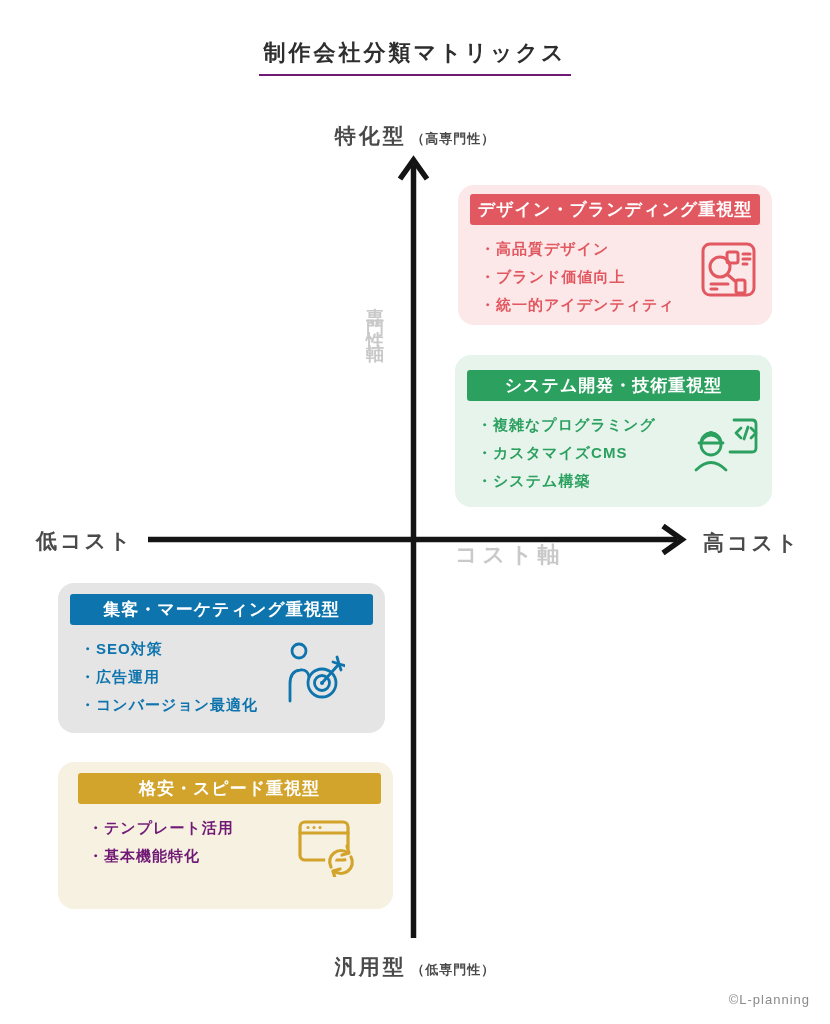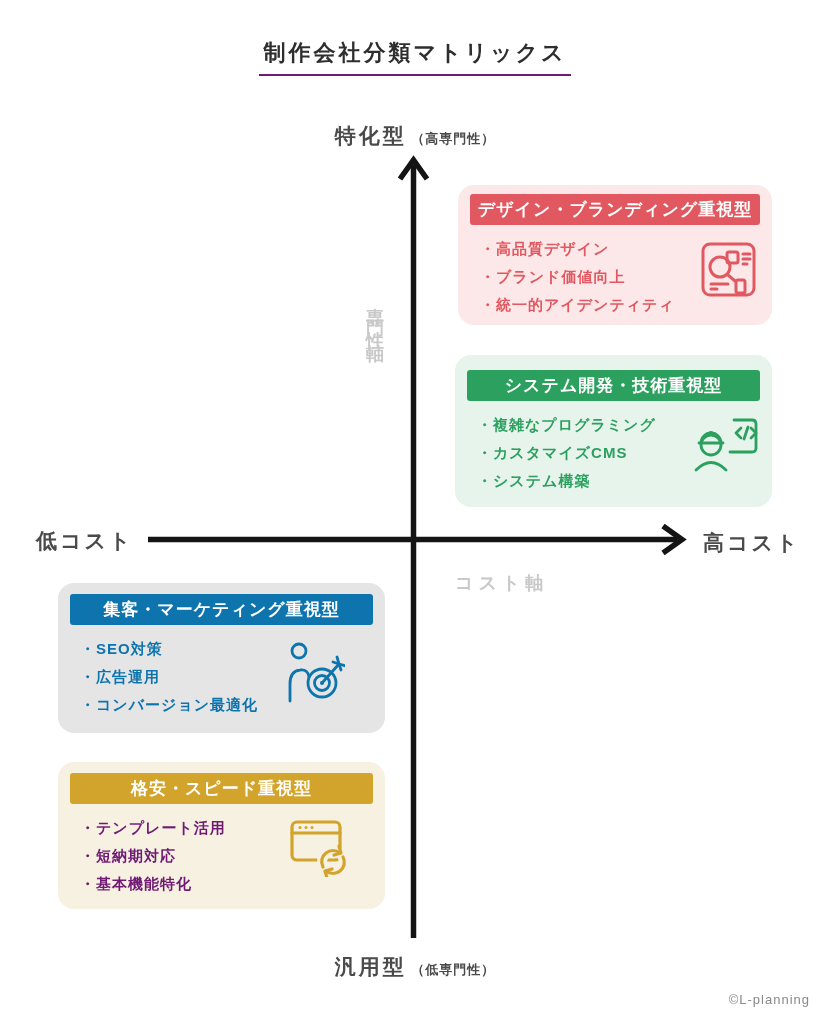--- a/index.html
+++ b/index.html
@@ -28,21 +28,21 @@
   .axis-bottom{top:953px;left:0;width:830px;text-align:center;}
   .axis-left{top:527px;left:36px;}
   .axis-right{top:529px;left:703px;}
 
   
   .axis-name{position:absolute;color:#c9c9c9;font-weight:bold;}
   .axis-name-v{
     left:363px;top:293px;font-size:18px;letter-spacing:12px;
     writing-mode:vertical-rl;text-orientation:upright;
   }
-  .axis-name-h{left:455px;top:571px;font-size:18px;letter-spacing:5px;}
+  .axis-name-h{left:455px;top:540px;font-size:22px;letter-spacing:5px;}
 
   
   .card{position:absolute;border-radius:16px;}
   .card-header{
     margin:11px 12px 0 12px;height:31px;line-height:31px;border-radius:3px;
     text-align:center;color:#ffffff;font-weight:bold;font-size:17px;letter-spacing:1px;
     white-space:nowrap;overflow:hidden;
   }
   .card ul{list-style:none;margin:10px 0 0 0;padding:0 0 0 22px;}
   .card li{font-size:15px;font-weight:bold;line-height:28px;letter-spacing:1px;white-space:nowrap;}
@@ -56,21 +56,21 @@
   .card-system{left:455px;top:355px;width:317px;height:152px;background:#e6f4ec;}
   .card-system .card-header{background:#2ca05f;margin-top:15px;}
   .card-system li{color:#2ca05f;}
   .card-system .card-icon{right:12px;top:62px;}
 
   .card-marketing{left:58px;top:583px;width:327px;height:150px;background:#e5e5e5;}
   .card-marketing .card-header{background:#0e74ad;}
   .card-marketing li{color:#0e74ad;}
   .card-marketing .card-icon{right:40px;top:58px;}
 
-  .card-budget{left:58px;top:762px;width:327px;height:147px;background:#f7f1e2;}
+  .card-budget{left:58px;top:762px;width:327px;height:147px;background:#f7f1e2;padding-left:8px;}
   .card-budget .card-header{background:#d3a42b;}
   .card-budget li{color:#701a75;}
   .card-budget .card-icon{right:32px;top:55px;}
 
   
   .credit{position:absolute;right:20px;top:992px;font-size:13px;color:#8a8a8a;letter-spacing:1px;}
 </style>
 </head>
 <body>
 
@@ -170,21 +170,20 @@
         <polyline points="48,21 54,23 56,29"></polyline>
         <polyline points="52,16 54,23 61,25"></polyline>
       </svg>
     </span>
   </div>
 
   <div class="card card-budget">
     <div class="card-header">格安・スピード重視型</div>
     <ul>
       <li><span>・</span><span>テンプレート活用</span></li>
-      <li><span>・</span><span>短納期対応</span></li>
       <li><span>・</span><span>基本機能特化</span></li>
     </ul>
     <span class="card-icon">
       <svg width="63" height="60" viewBox="0 0 63 60" xmlns="http://www.w3.org/2000/svg" fill="none" stroke="#d3a42b" stroke-width="3.2" stroke-linecap="round" stroke-linejoin="round">
         <rect x="2" y="5" width="48" height="38" rx="5"></rect>
         <line x1="2" y1="16" x2="50" y2="16"></line>
         <circle cx="10" cy="10.5" r="1.5" fill="#d3a42b" stroke="none"></circle>
         <circle cx="16" cy="10.5" r="1.5" fill="#d3a42b" stroke="none"></circle>
         <circle cx="22" cy="10.5" r="1.5" fill="#d3a42b" stroke="none"></circle>
         <g stroke="#f7f1e2" stroke-width="10">

